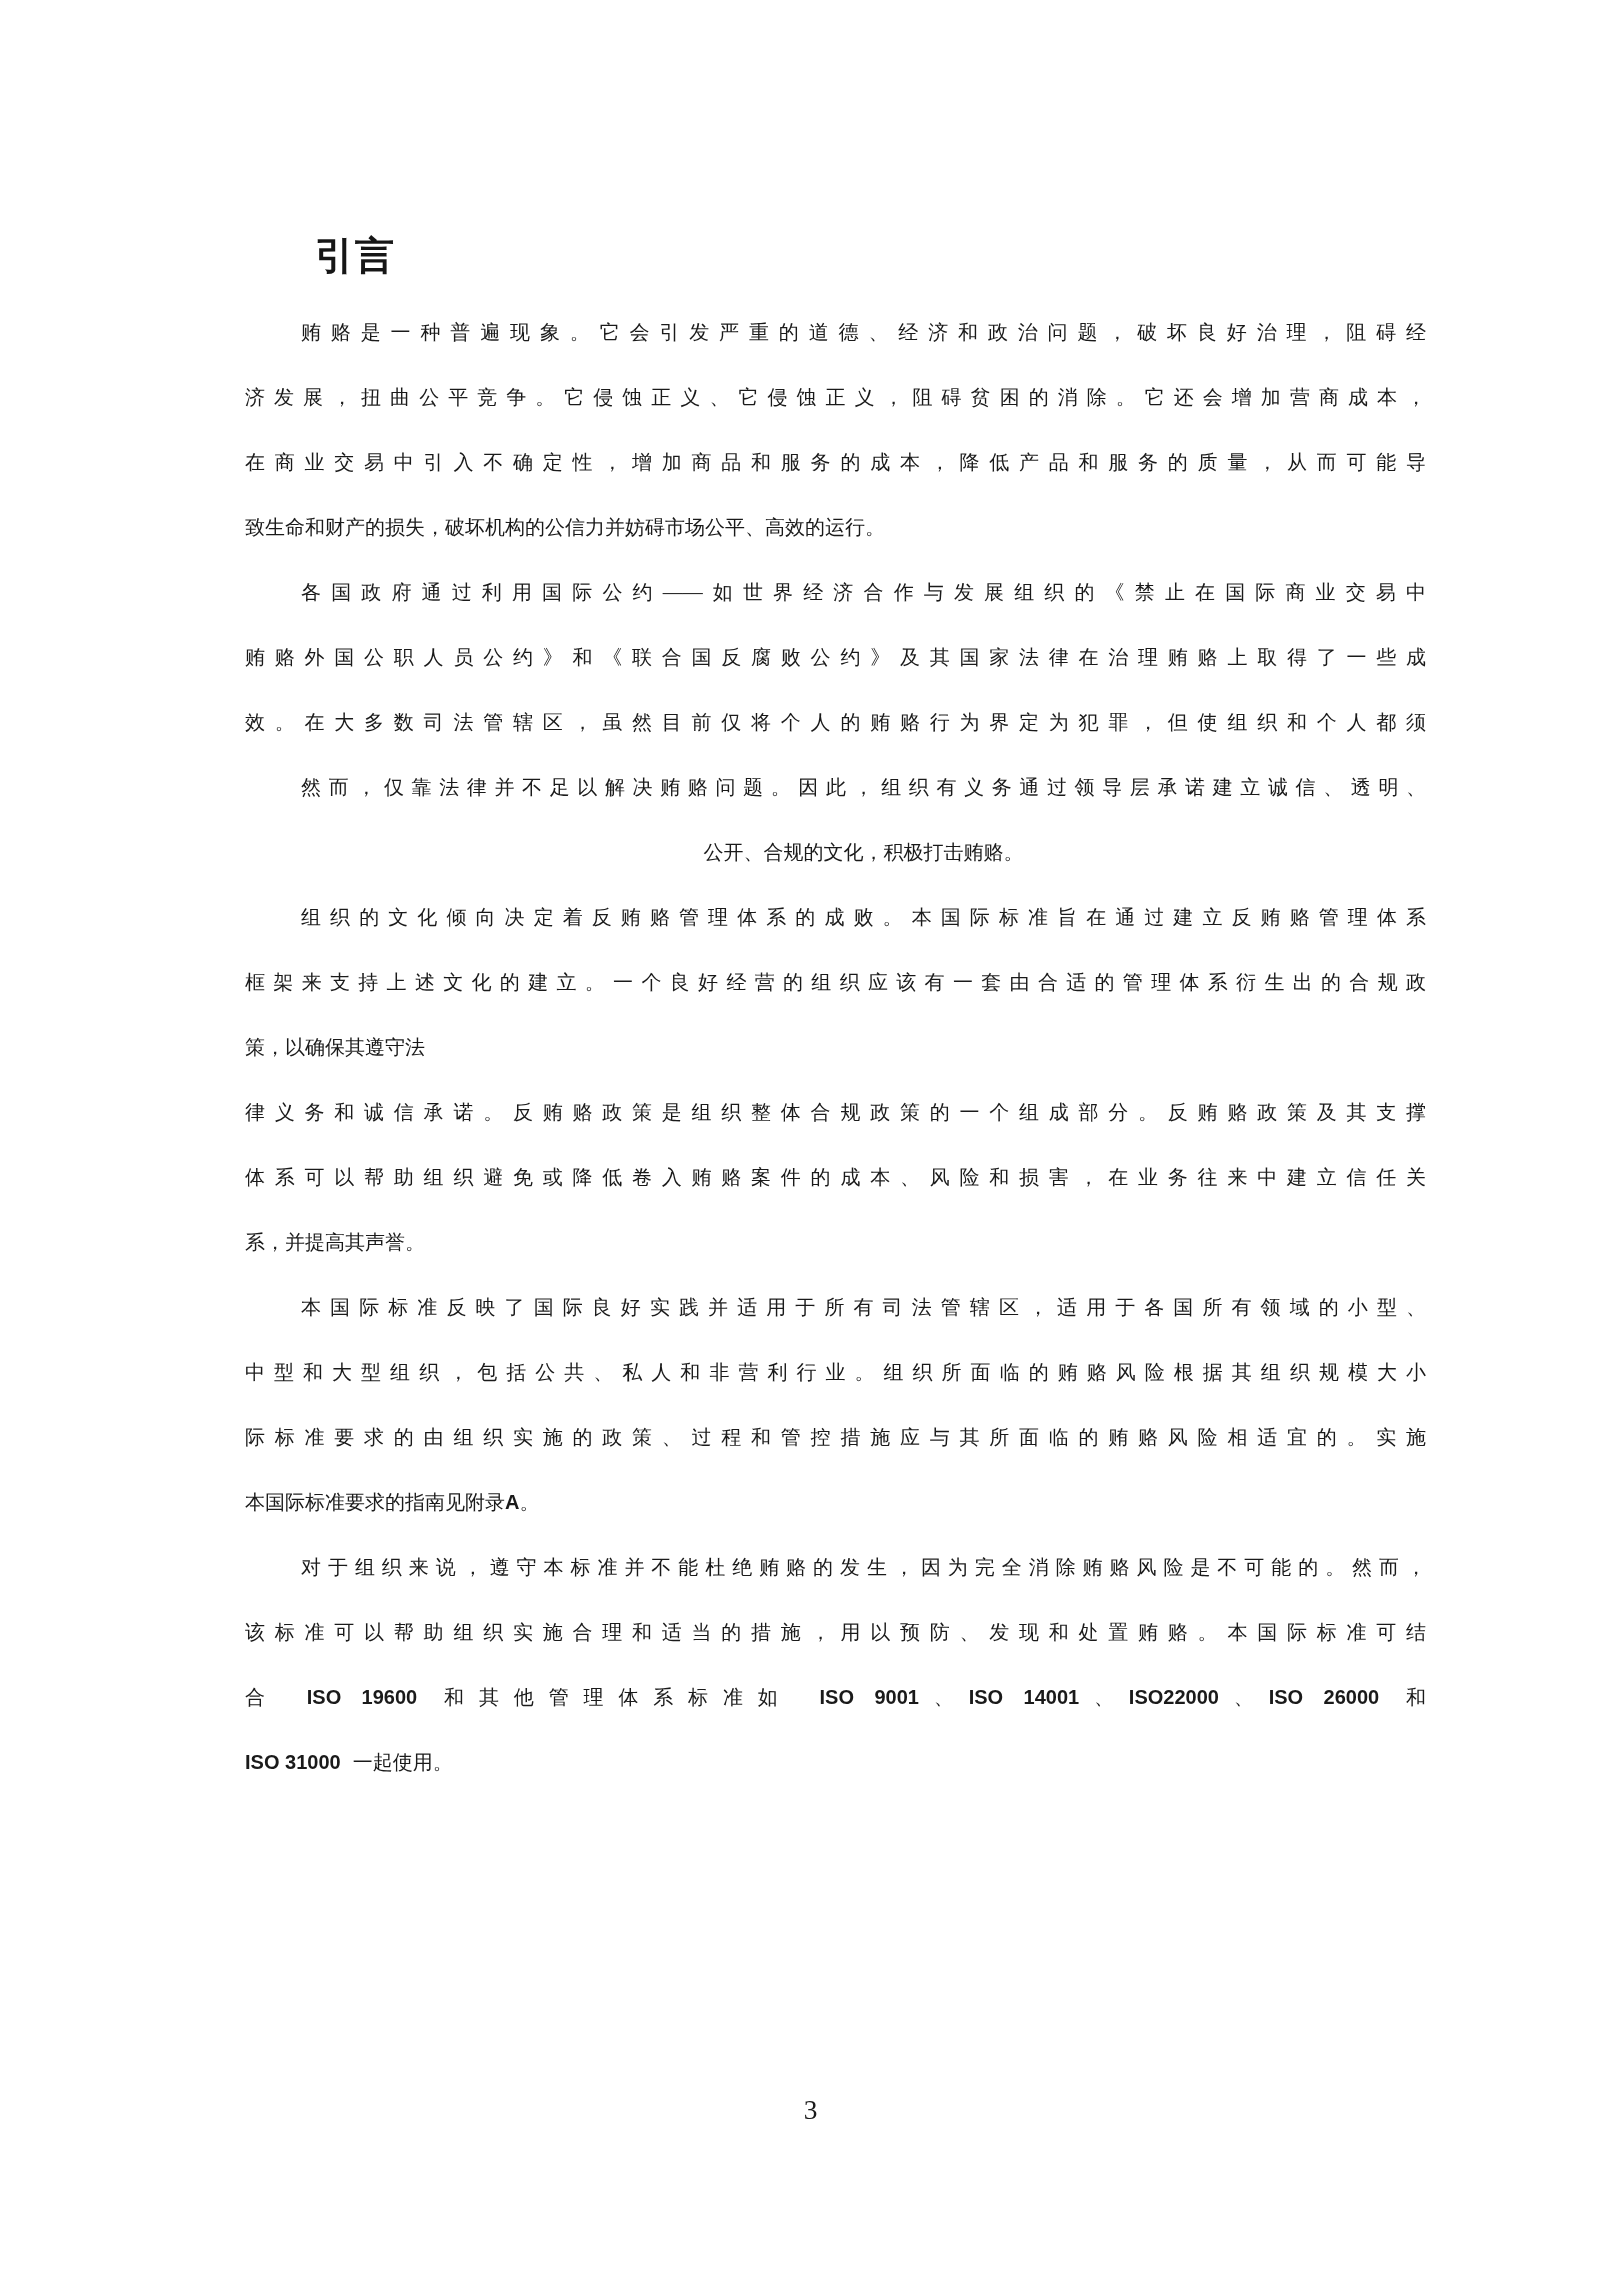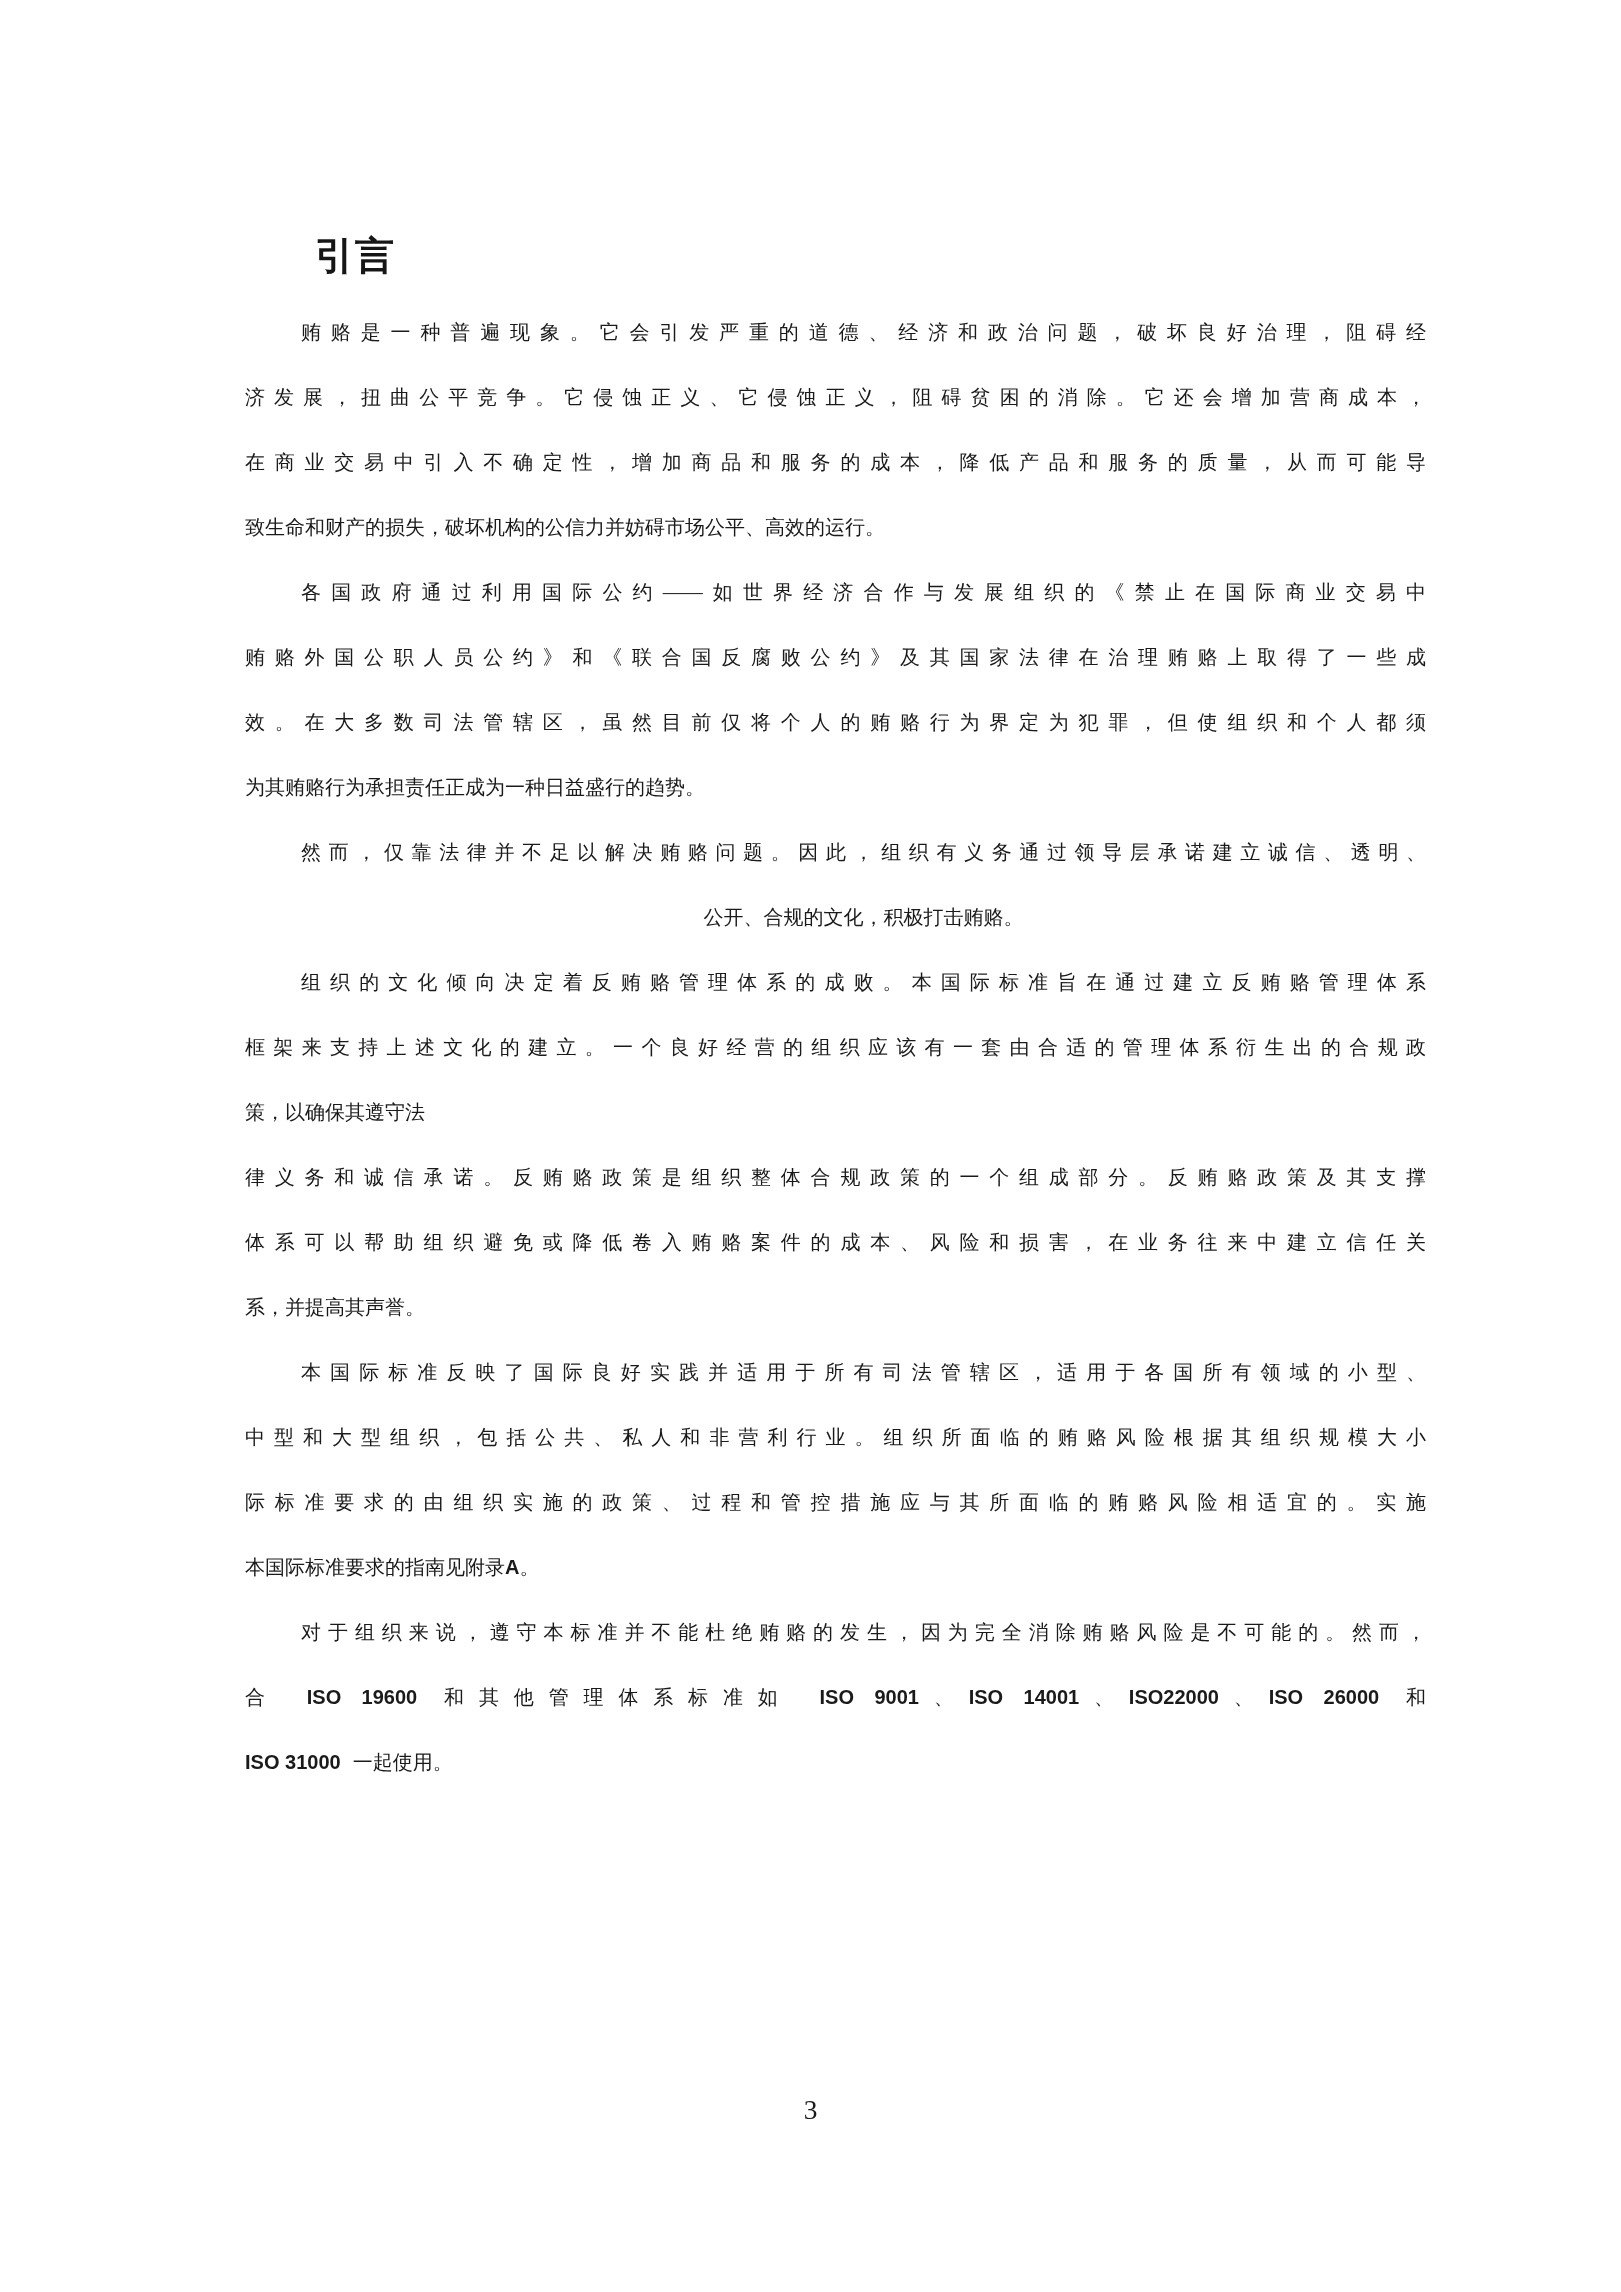--- a/index.html
+++ b/index.html
@@ -76,33 +76,33 @@
   <h1 class="doc-title">引言</h1>
 
   <div class="body-text" id="lines-container">
       <div class="line indent justify">贿赂是一种普遍现象。它会引发严重的道德、经济和政治问题，破坏良好治理，阻碍经</div>
       <div class="line justify">济发展，扭曲公平竞争。它侵蚀正义、它侵蚀正义，阻碍贫困的消除。它还会增加营商成本，</div>
       <div class="line justify">在商业交易中引入不确定性，增加商品和服务的成本，降低产品和服务的质量，从而可能导</div>
       <div class="line">致生命和财产的损失，破坏机构的公信力并妨碍市场公平、高效的运行。</div>
       <div class="line indent justify">各国政府通过利用国际公约——如世界经济合作与发展组织的《禁止在国际商业交易中</div>
       <div class="line justify">贿赂外国公职人员公约》和《联合国反腐败公约》及其国家法律在治理贿赂上取得了一些成</div>
       <div class="line justify">效。在大多数司法管辖区，虽然目前仅将个人的贿赂行为界定为犯罪，但使组织和个人都须</div>
-      <div class="line">为其贿赂行为承担责任正成为一种日益盛行的趋势。</div>
       <div class="line indent justify">然而，仅靠法律并不足以解决贿赂问题。因此，组织有义务通过领导层承诺建立诚信、透明、</div>
       <div class="line indent">公开、合规的文化，积极打击贿赂。</div>
       <div class="line indent justify">组织的文化倾向决定着反贿赂管理体系的成败。本国际标准旨在通过建立反贿赂管理体系</div>
       <div class="line justify">框架来支持上述文化的建立。一个良好经营的组织应该有一套由合适的管理体系衍生出的合规政</div>
       <div class="line">策，以确保其遵守法</div>
       <div class="line justify">律义务和诚信承诺。反贿赂政策是组织整体合规政策的一个组成部分。反贿赂政策及其支撑</div>
       <div class="line justify">体系可以帮助组织避免或降低卷入贿赂案件的成本、风险和损害，在业务往来中建立信任关</div>
       <div class="line">系，并提高其声誉。</div>
       <div class="line indent justify">本国际标准反映了国际良好实践并适用于所有司法管辖区，适用于各国所有领域的小型、</div>
       <div class="line justify">中型和大型组织，包括公共、私人和非营利行业。组织所面临的贿赂风险根据其组织规模大小</div>
       <div class="line justify">际标准要求的由组织实施的政策、过程和管控措施应与其所面临的贿赂风险相适宜的。实施</div>
       <div class="line"><span class="seg-serif">本国际标准要求的指南见附录</span><span class="seg-sans">A</span><span class="seg-serif">。</span></div>
       <div class="line indent justify">对于组织来说，遵守本标准并不能杜绝贿赂的发生，因为完全消除贿赂风险是不可能的。然而，</div>
+      <div class="line justify">该标准可以帮助组织实施合理和适当的措施，用以预防、发现和处置贿赂。本国际标准可结</div>
       <div class="line justify"><span class="seg-serif">合 </span><span class="seg-sans">ISO 19600</span><span class="seg-serif"> 和其他管理体系标准如 </span><span class="seg-sans">ISO 9001</span><span class="seg-serif">、</span><span class="seg-sans">ISO 14001</span><span class="seg-serif">、</span><span class="seg-sans">ISO22000</span><span class="seg-serif">、</span><span class="seg-sans">ISO 26000</span><span class="seg-serif"> 和</span></div>
       <div class="line"><span class="seg-sans">ISO 31000</span><span class="seg-serif"> 一起使用。</span></div>
     </div>
 
   <div class="page-number">3</div>
 </div>
 
 
 </body></html>

